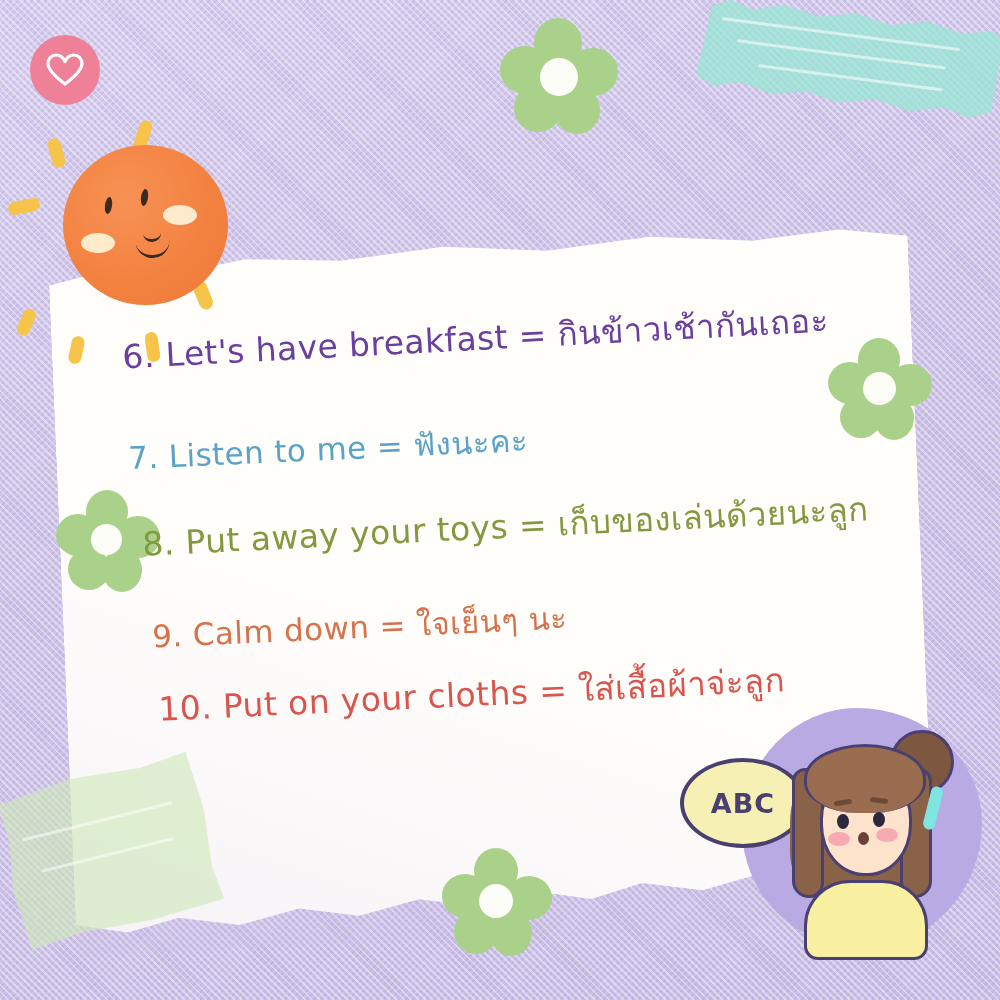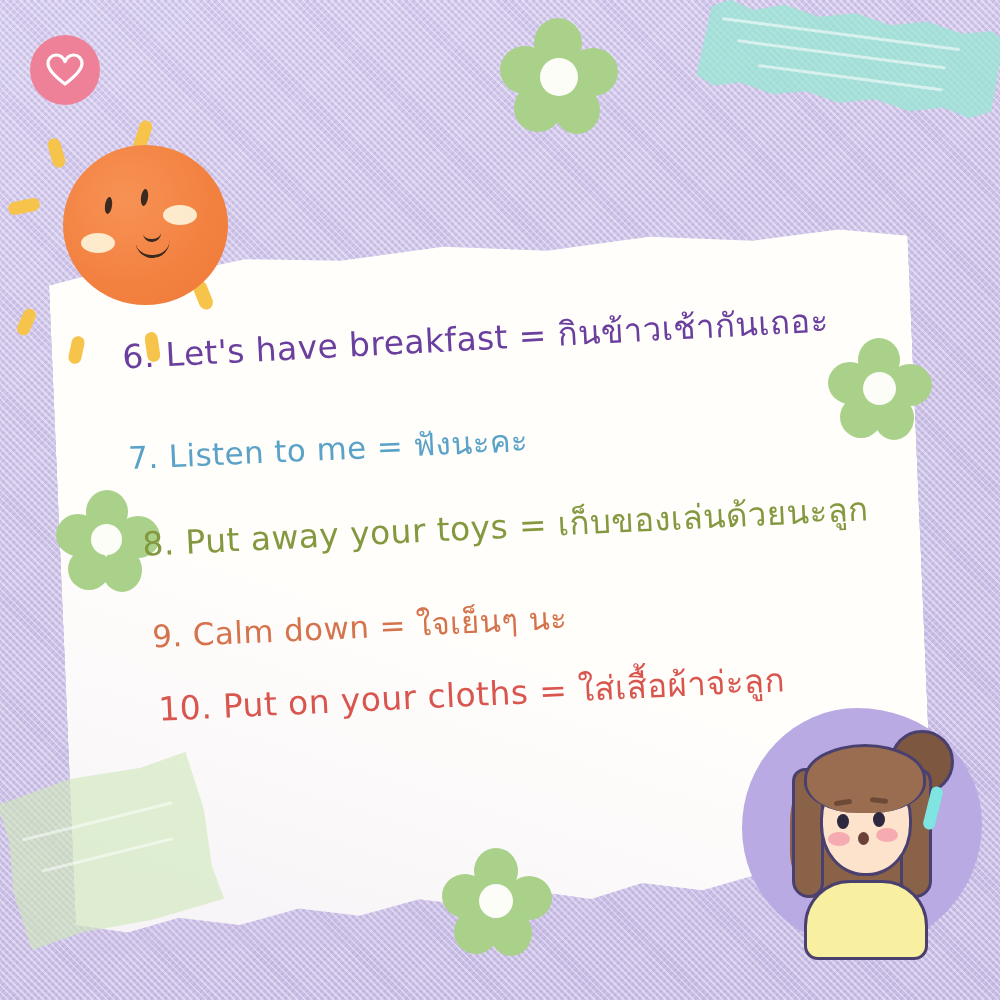--- a/index.html
+++ b/index.html
@@ -230,20 +230,24 @@
 
   <div id="heart-badge">
     <svg width="40" height="36" viewBox="0 0 40 36">
       <path d="M20 32 C8 23 3 17 3 11.5 C3 6.5 7 3 11 3 C15 3 18.5 6 20 9.5 C21.5 6 25 3 29 3 C33 3 37 6.5 37 11.5 C37 17 32 23 20 32 Z" fill="none" stroke="#ffffff" stroke-width="3.2" stroke-linecap="round" stroke-linejoin="round"></path>
     </svg>
   </div>
 
   <div id="char">
     <div id="char-bg"></div>
 
+    <div id="bubble">
+      <div id="bubble-tail"></div>
+      <div id="bubble-text">ABC</div>
+    </div>
 
     <div id="hair-back"></div>
     <div id="bun"></div>
     <div class="side-hair" style="left:50px;border-radius:14px 4px 16px 18px;"></div>
     <div class="side-hair" style="left:158px;border-radius:4px 14px 18px 16px;"></div>
     <div id="body"></div>
     <div id="face"></div>
     <div id="fringe"></div>
     <div id="clip"></div>
     <div class="c-brow" style="left:92px;top:92px;transform:rotate(-8deg);"></div>

